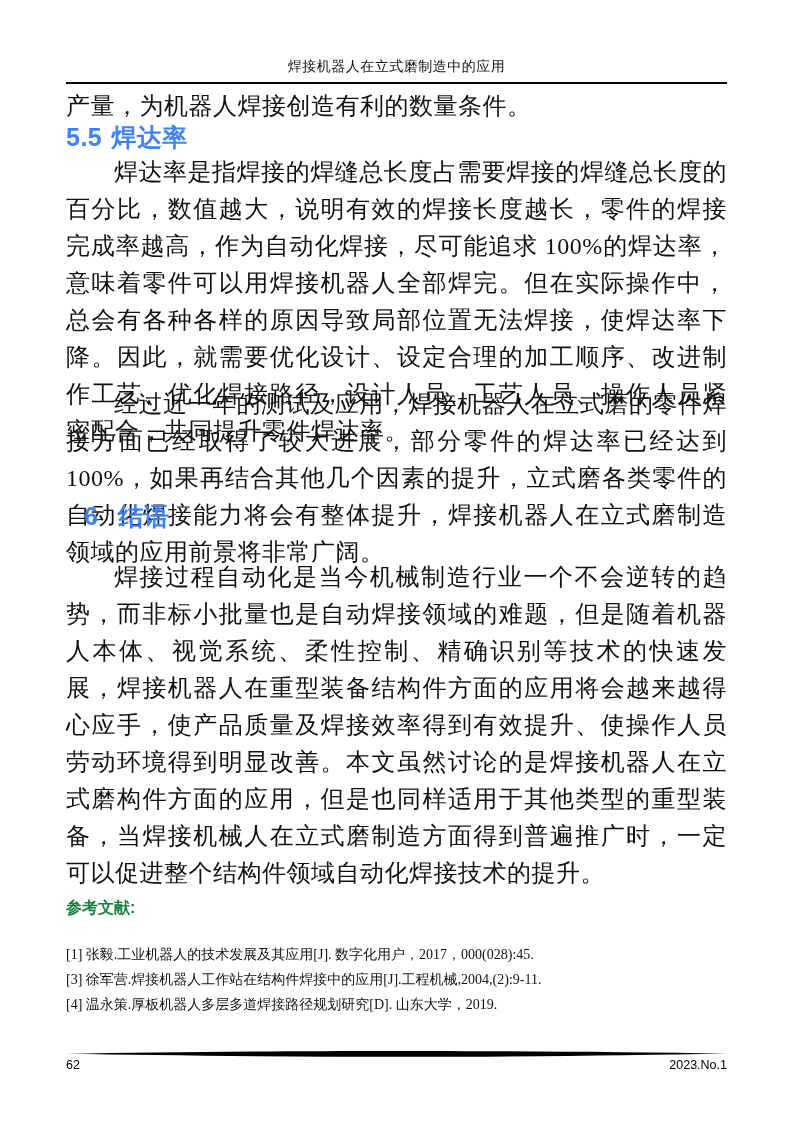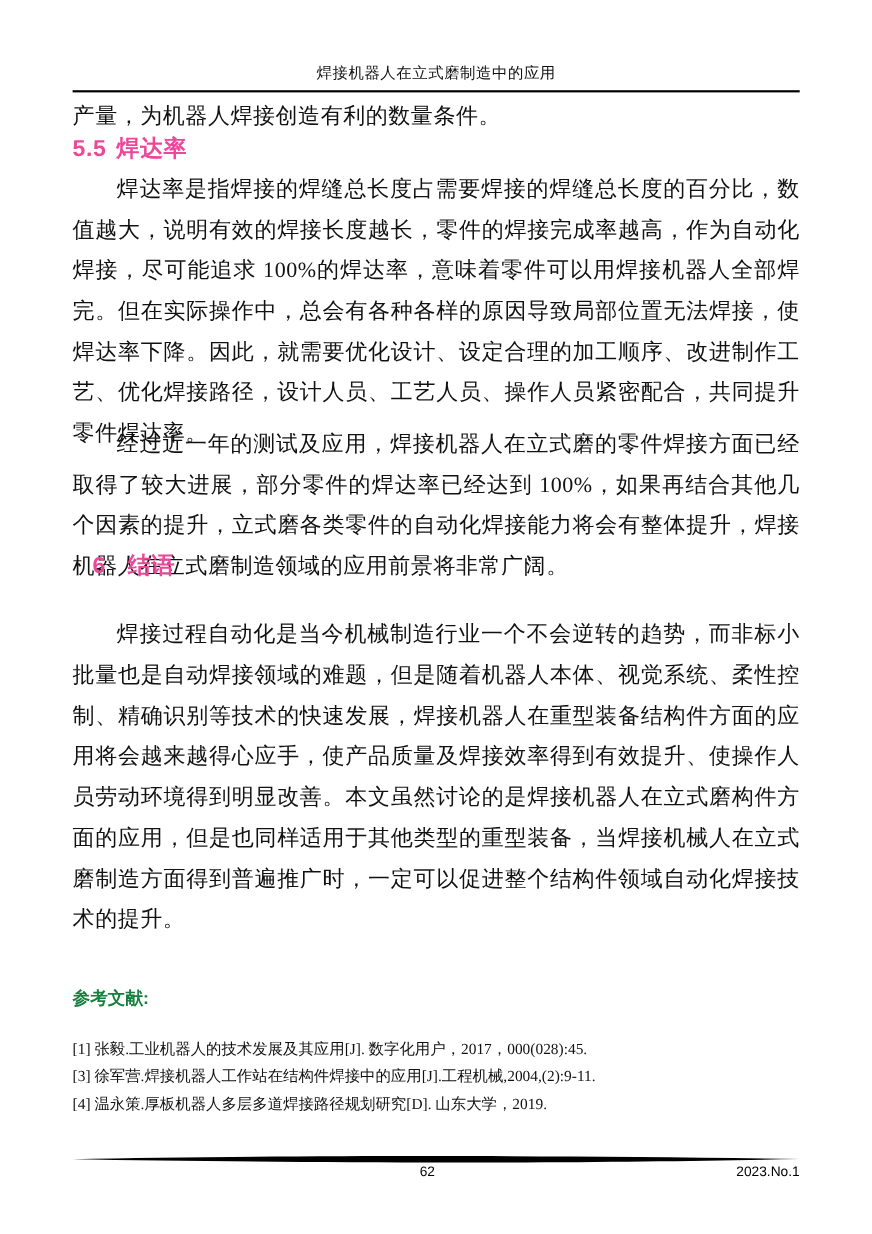--- a/index.html
+++ b/index.html
@@ -25,33 +25,33 @@
   .page-header {
     top: 58px;
     text-align: center;
     font-size: 14px;
     letter-spacing: 0.5px;
     padding-bottom: 6px;
     border-bottom: 2px solid #000;
   }
   
   .bodytext {
-    font-size: 20px;
+    font-size: 24px;
     line-height: 37px;
     text-align: justify;
     text-justify: inter-character;
     letter-spacing: 0.5px;
   }
   .indent { text-indent: 2em; }
   .carryover { top: 88px; }
   .h-sec {
     font-family: "Liberation Sans", "DejaVu Sans", sans-serif;
     font-weight: bold;
-    font-size: 21px;
-    color: #ec4899;
+    font-size: 25px;
+    color: #3b82f6;
     letter-spacing: 0.5px;
   }
   .h-55 { top: 121px; }
   .h-6  { top: 500px; margin-left: 18px; }
   .h-sec .sec-num { display: inline-block; }
   .h-55 .sec-num { margin-right: 9px; }
   .h-6  .sec-num { margin-right: 20px; }
   .p-551 { top: 154px; }
   .p-552 { top: 386px; }
   .p-61  { top: 559px; }
@@ -75,21 +75,21 @@
   .footer-rule svg { display: block; }
   .footer-row {
     top: 1058px;
     font-family: "Liberation Sans", "DejaVu Sans", sans-serif;
     font-size: 12.5px;
     color: #000;
   }
   .footer-row .page-num {
     position: absolute;
     left: 0; right: 16px;
-    text-align: center;
+    text-align: left;
   }
   .footer-row .issue {
     position: absolute;
     right: 0;
     text-align: right;
   }
 </style>
 </head>
 <body>
 

